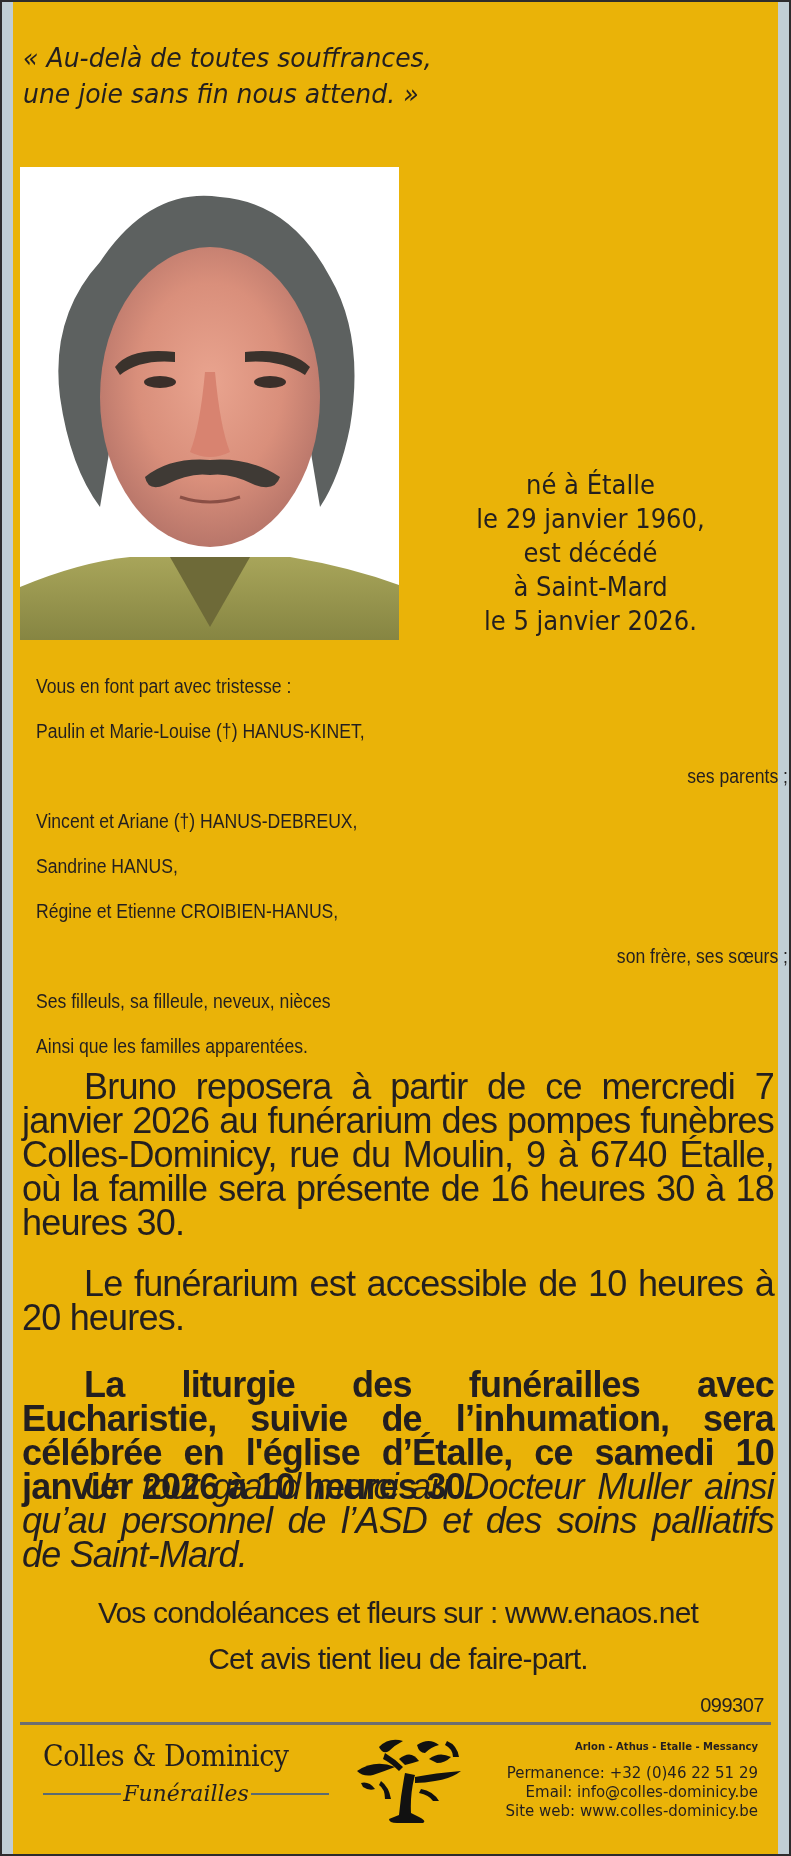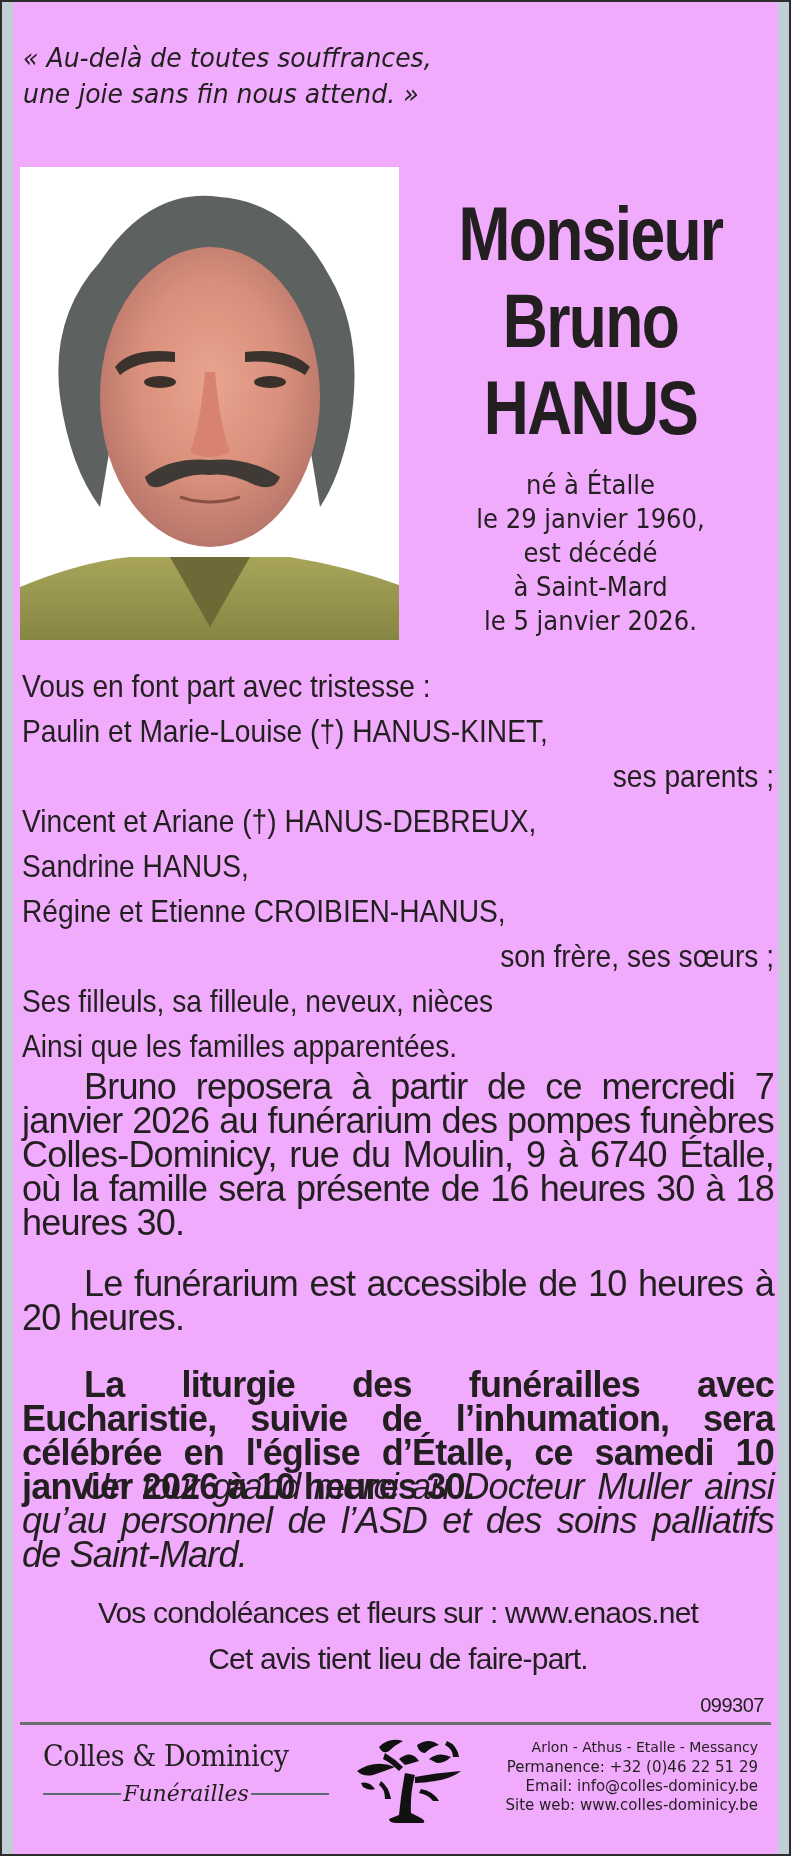--- a/index.html
+++ b/index.html
@@ -5,21 +5,21 @@
   html, body { margin: 0; padding: 0; background: #ffffff; }
   body { width: 791px; height: 1856px; position: relative; overflow: hidden; }
   .frame {
     position: absolute; left: 0; top: 0; width: 791px; height: 1856px;
     box-sizing: border-box;
     border: 2px solid #2e2c2d;
     background: #c1ced5;
   }
   .sheet {
     position: absolute; left: 11px; top: 0; right: 11px; bottom: 0;
-    background: #f0abfc;
+    background: #eab308;
     color: #231f20;
     font-family: "Liberation Sans", "DejaVu Sans", sans-serif;
   }
   .quote {
     position: absolute; left: 10px; top: 38px;
     font-family: "DejaVu Sans", sans-serif; font-style: italic;
     font-size: 27px; line-height: 36px; color: #231f20;
     transform: scaleX(0.93); transform-origin: left top;
     white-space: nowrap;
   }
@@ -36,23 +36,23 @@
   }
   .name-block div { transform: scaleX(0.82); transform-origin: center; }
   .dates {
     position: absolute; left: 400px; top: 466px; width: 355px;
     text-align: center;
     font-family: "DejaVu Sans", sans-serif;
     font-size: 27px; line-height: 34px; color: #231f20;
   }
   .dates div { transform: scaleX(0.9); transform-origin: center; }
   .family {
-    position: absolute; left: 9px; top: 662px; width: 752px;
+    position: absolute; left: 23px; top: 662px; width: 752px;
     font-family: "Liberation Sans", sans-serif;
-    font-size: 32px; line-height: 45px; color: #231f20;
+    font-size: 20px; line-height: 45px; color: #231f20;
   }
   .family .line { white-space: nowrap; transform: scaleX(0.88); transform-origin: left center; }
   .family .line.right { text-align: right; transform-origin: right center; }
   .para {
     position: absolute; left: 9px; width: 752px;
     font-family: "Liberation Sans", sans-serif;
     font-size: 30px; line-height: 34px; color: #231f20;
     text-align: justify; text-indent: 62px;
   }
   .p1 { top: 1068px; }
@@ -86,21 +86,21 @@
     position: absolute; left: 30px; top: 1779px; width: 286px;
     display: flex; align-items: center; gap: 2px;
     font-family: "DejaVu Serif", serif; font-style: italic; font-size: 22px; color: #231f20;
   }
   .logo-sub .dash { flex: 1; height: 2px; background: #5b6b72; }
   .tree { position: absolute; left: 342px; top: 1731px; width: 112px; height: 92px; }
   .contact {
     position: absolute; right: 20px; top: 1734px; width: 330px; text-align: right;
     font-family: "DejaVu Sans", sans-serif; color: #231f20;
   }
-  .contact .towns { font-weight: normal; font-size: 14px; line-height: 22px; white-space: nowrap; }
+  .contact .towns { font-weight: bold; font-size: 10px; line-height: 22px; margin-bottom: 6px; white-space: nowrap; }
   .contact .info { font-size: 15px; line-height: 19px; white-space: nowrap; }
 </style>
 </head>
 <body>
 
 <div class="frame">
   <div class="sheet">
 
     <div class="quote">
       <div>« Au-delà de toutes souffrances,</div>
@@ -128,25 +128,20 @@
         <path d="M95 200 Q110 180 155 185 L155 195 Q120 192 100 208 Z" fill="#3a322c"></path>
         <path d="M225 185 Q270 180 290 200 L285 208 Q260 192 225 195 Z" fill="#3a322c"></path>
         <ellipse cx="140" cy="215" rx="16" ry="6" fill="#3b2f2a"></ellipse>
         <ellipse cx="250" cy="215" rx="16" ry="6" fill="#3b2f2a"></ellipse>
         <path d="M185 205 Q180 260 170 285 Q190 295 210 285 Q200 260 195 205 Z" fill="#d88370"></path>
         <path d="M125 310 Q150 290 190 293 Q230 290 260 310 Q255 325 235 318 Q210 305 190 308 Q170 305 145 318 Q128 325 125 310 Z" fill="#3f3a35"></path>
         <path d="M160 330 Q190 340 220 330" stroke="#8a4f45" stroke-width="3" fill="none"></path>
       </svg>
     </div>
 
-    <div class="name-block">
-      <div>Monsieur</div>
-      <div>Bruno</div>
-      <div>HANUS</div>
-    </div>
 
     <div class="dates">
       <div>né à Étalle</div>
       <div>le 29 janvier 1960,</div>
       <div>est décédé</div>
       <div>à Saint-Mard</div>
       <div>le 5 janvier 2026.</div>
     </div>
 
     <div class="family">

